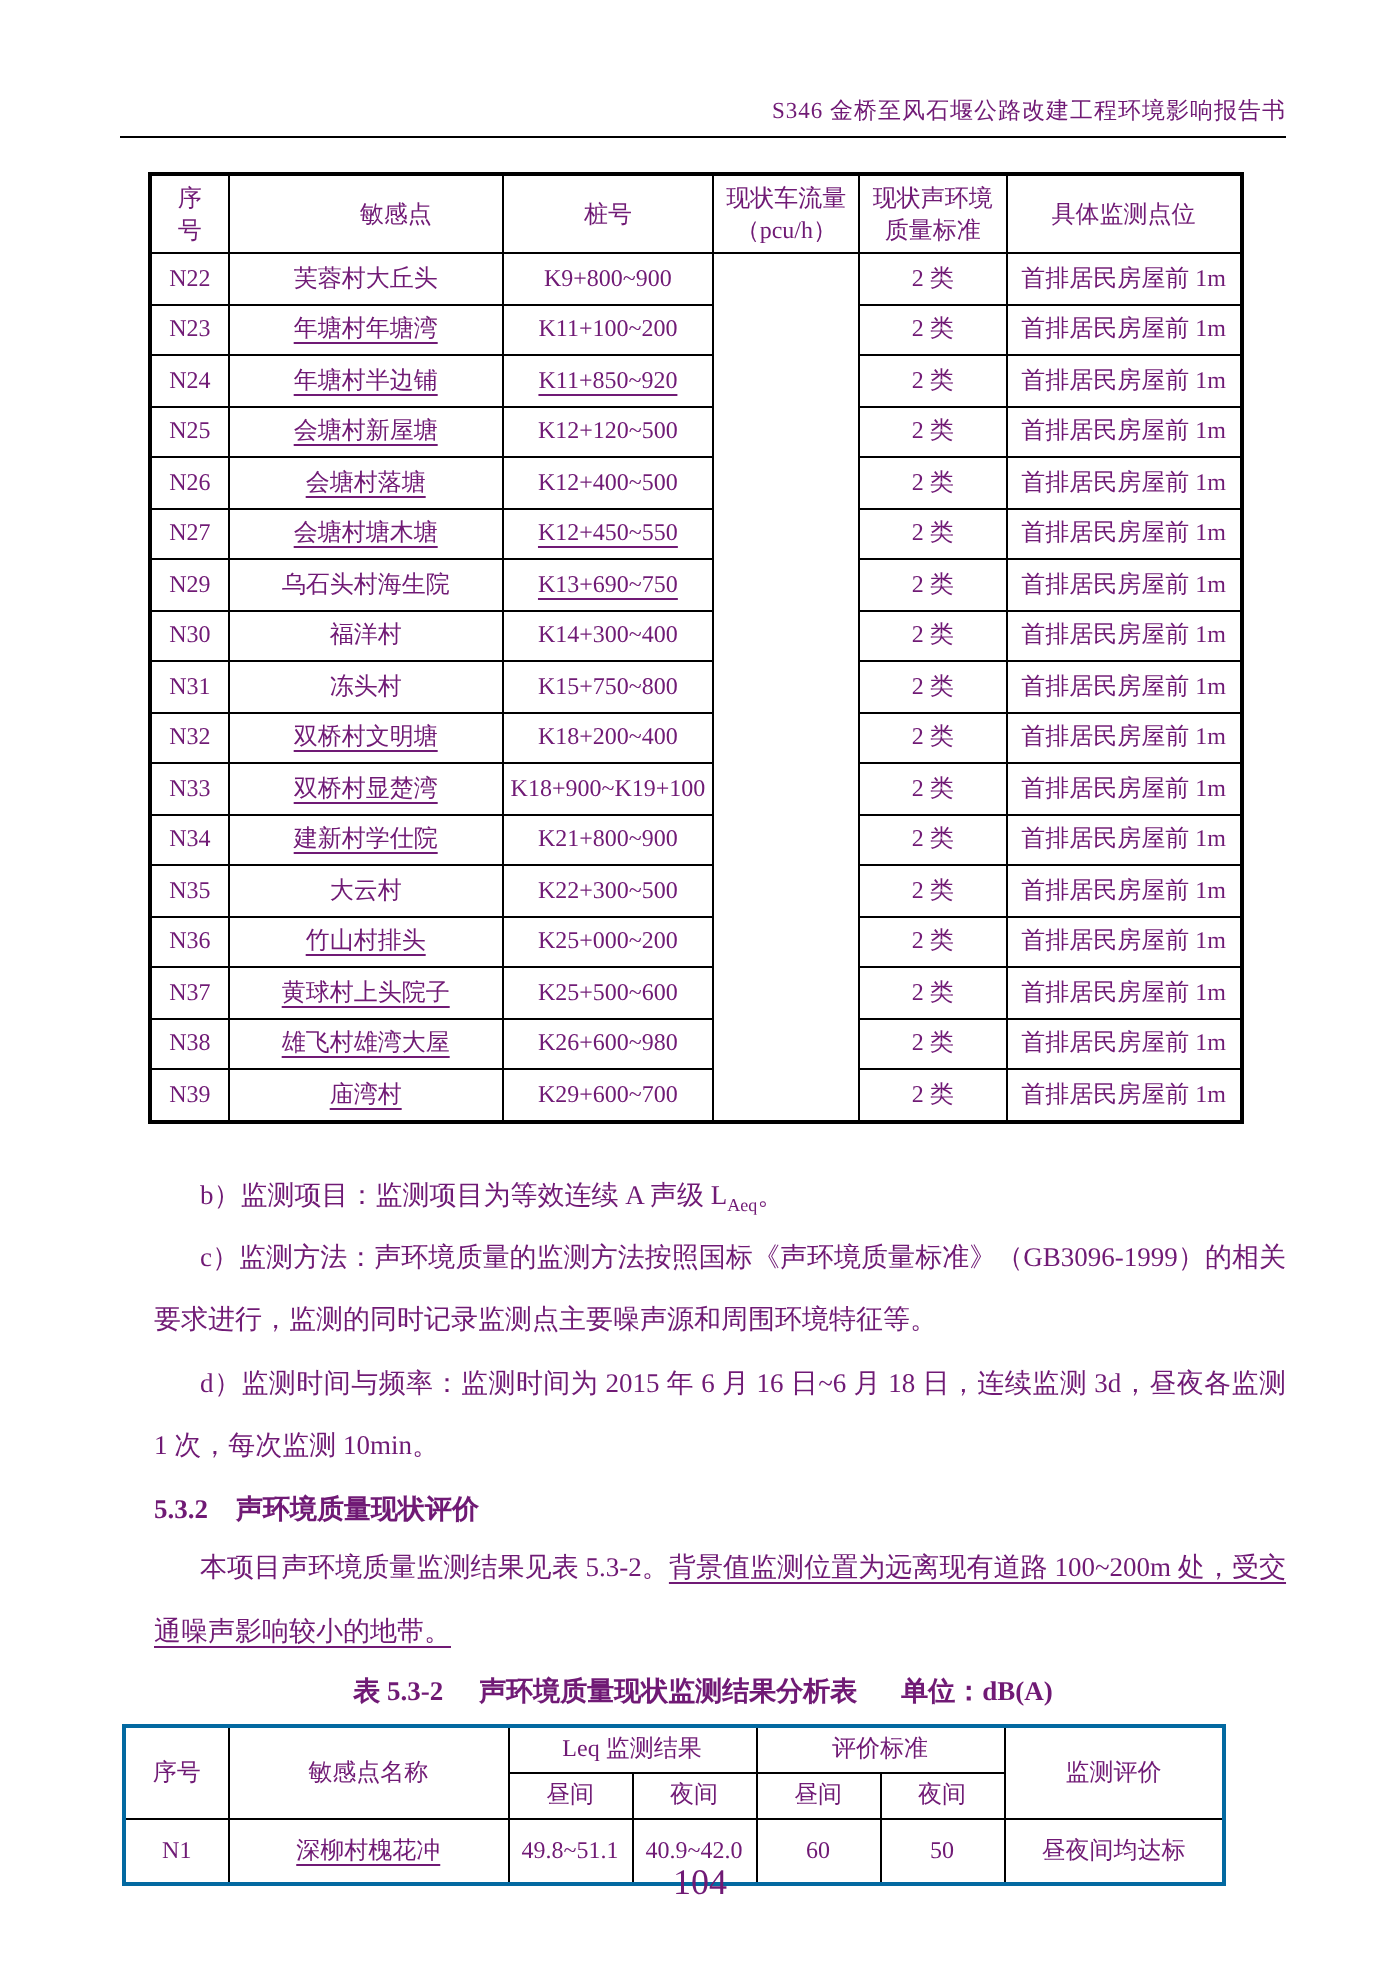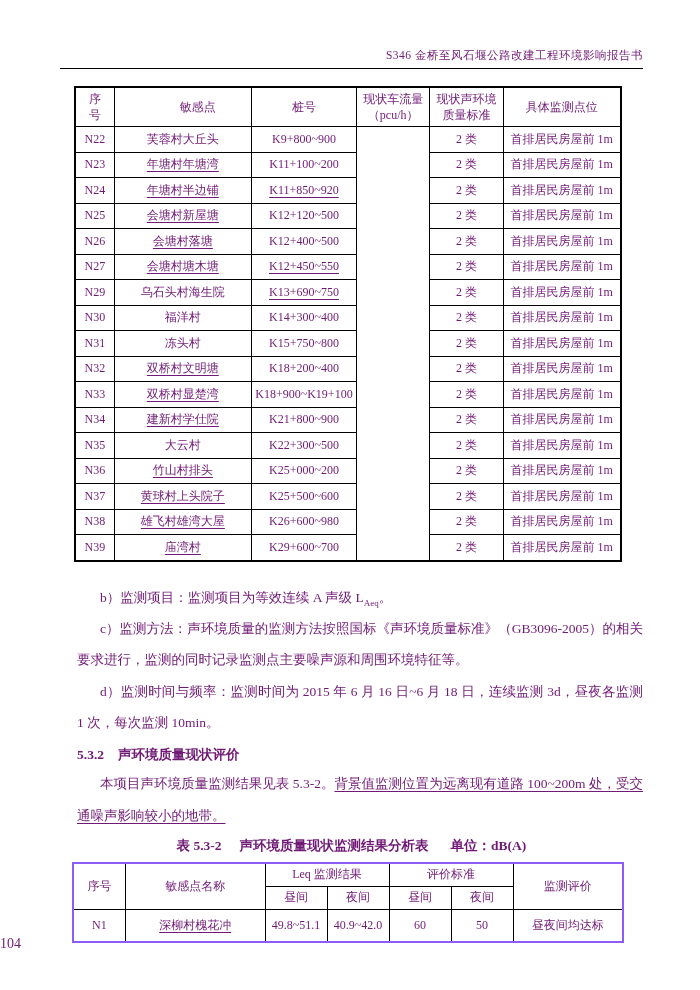--- a/index.html
+++ b/index.html
@@ -36,33 +36,33 @@
   sub { font-size:9px; }
   .section-heading { font-size:13.5px; font-weight:600; margin:8px 0 4px 17px; }
   .section-heading .sec-num { margin-right:14px; }
   .eval-para { text-indent:23px; }
 
   
   .caption { text-align:center; font-weight:bold; font-size:13.5px; margin:6px 0 7px 0; }
   .caption .cap-label { margin-right:18px;margin-top:43px; }
   .caption .cap-unit { margin-left:22px; }
 
-  .t2 { width:552px; margin-left:12px; font-size:12px; border:2px solid #8b5cf6; }
+  .t2 { width:552px; margin-left:1px; font-size:12px; border:2px solid #0369a1; }
   .t2 th, .t2 td { border:1px solid #000; text-align:center; vertical-align:middle; padding:1px 2px; font-weight:normal; }
   .t2 thead th { height:20px; }
   .t2 tbody td { height:29px; }
   .t2 .c-seq { width:8.5%; }
   .t2 .c-name { width:24.5%; }
   .t2 .c-lday { width:15%; }
   .t2 .c-lnight { width:17%; }
   .t2 .c-sday { width:7%; }
   .t2 .c-snight { width:9%; }
   .t2 .c-eval { width:19%; }
 
-  .footer { position:absolute; bottom:38px; left:0; width:100%; font-size:14px; }
+  .footer { position:absolute; bottom:38px; left:0; width:100%; text-align:center; font-size:18px; }
 </style>
 </head>
 <body>
 
 <div class="page">
 
   <div class="doc-header">S346 金桥至风石堰公路改建工程环境影响报告书</div>
   <hr class="header-rule">
 
   <table class="t1">
@@ -232,21 +232,21 @@
           <td><span>K29+600~700</span></td>
           <td class="traffic-cell"></td>
           <td>2 类</td>
           <td>首排居民房屋前 1m</td>
         </tr>
       </tbody>
   </table>
 
   <p class="para para-first"><span>b）监测项目：监测项目为等效连续 A 声级 L</span><sub>Aeq</sub><span>。</span></p>
 
-  <p class="para">c）监测方法：声环境质量的监测方法按照国标《声环境质量标准》（GB3096-2005）的相关要求进行，监测的同时记录监测点主要噪声源和周围环境特征等。</p>
+  <p class="para">c）监测方法：声环境质量的监测方法按照国标《声环境质量标准》（GB3096-1999）的相关要求进行，监测的同时记录监测点主要噪声源和周围环境特征等。</p>
 
   <p class="para">d）监测时间与频率：监测时间为 2015 年 6 月 16 日~6 月 18 日，连续监测 3d，昼夜各监测 1 次，每次监测 10min。</p>
 
   <div class="section-heading"><span class="sec-num">5.3.2</span><span>声环境质量现状评价</span></div>
 
   <p class="para eval-para"><span>本项目声环境质量监测结果见表 5.3-2。</span><span class="u">背景值监测位置为远离现有道路 100~200m 处，受交通噪声影响较小的地带。</span></p>
 
   <div class="caption"><span class="cap-label">表 5.3-2</span><span>声环境质量现状监测结果分析表</span><span class="cap-unit">单位：dB(A)</span></div>
 
   <table class="t2">

